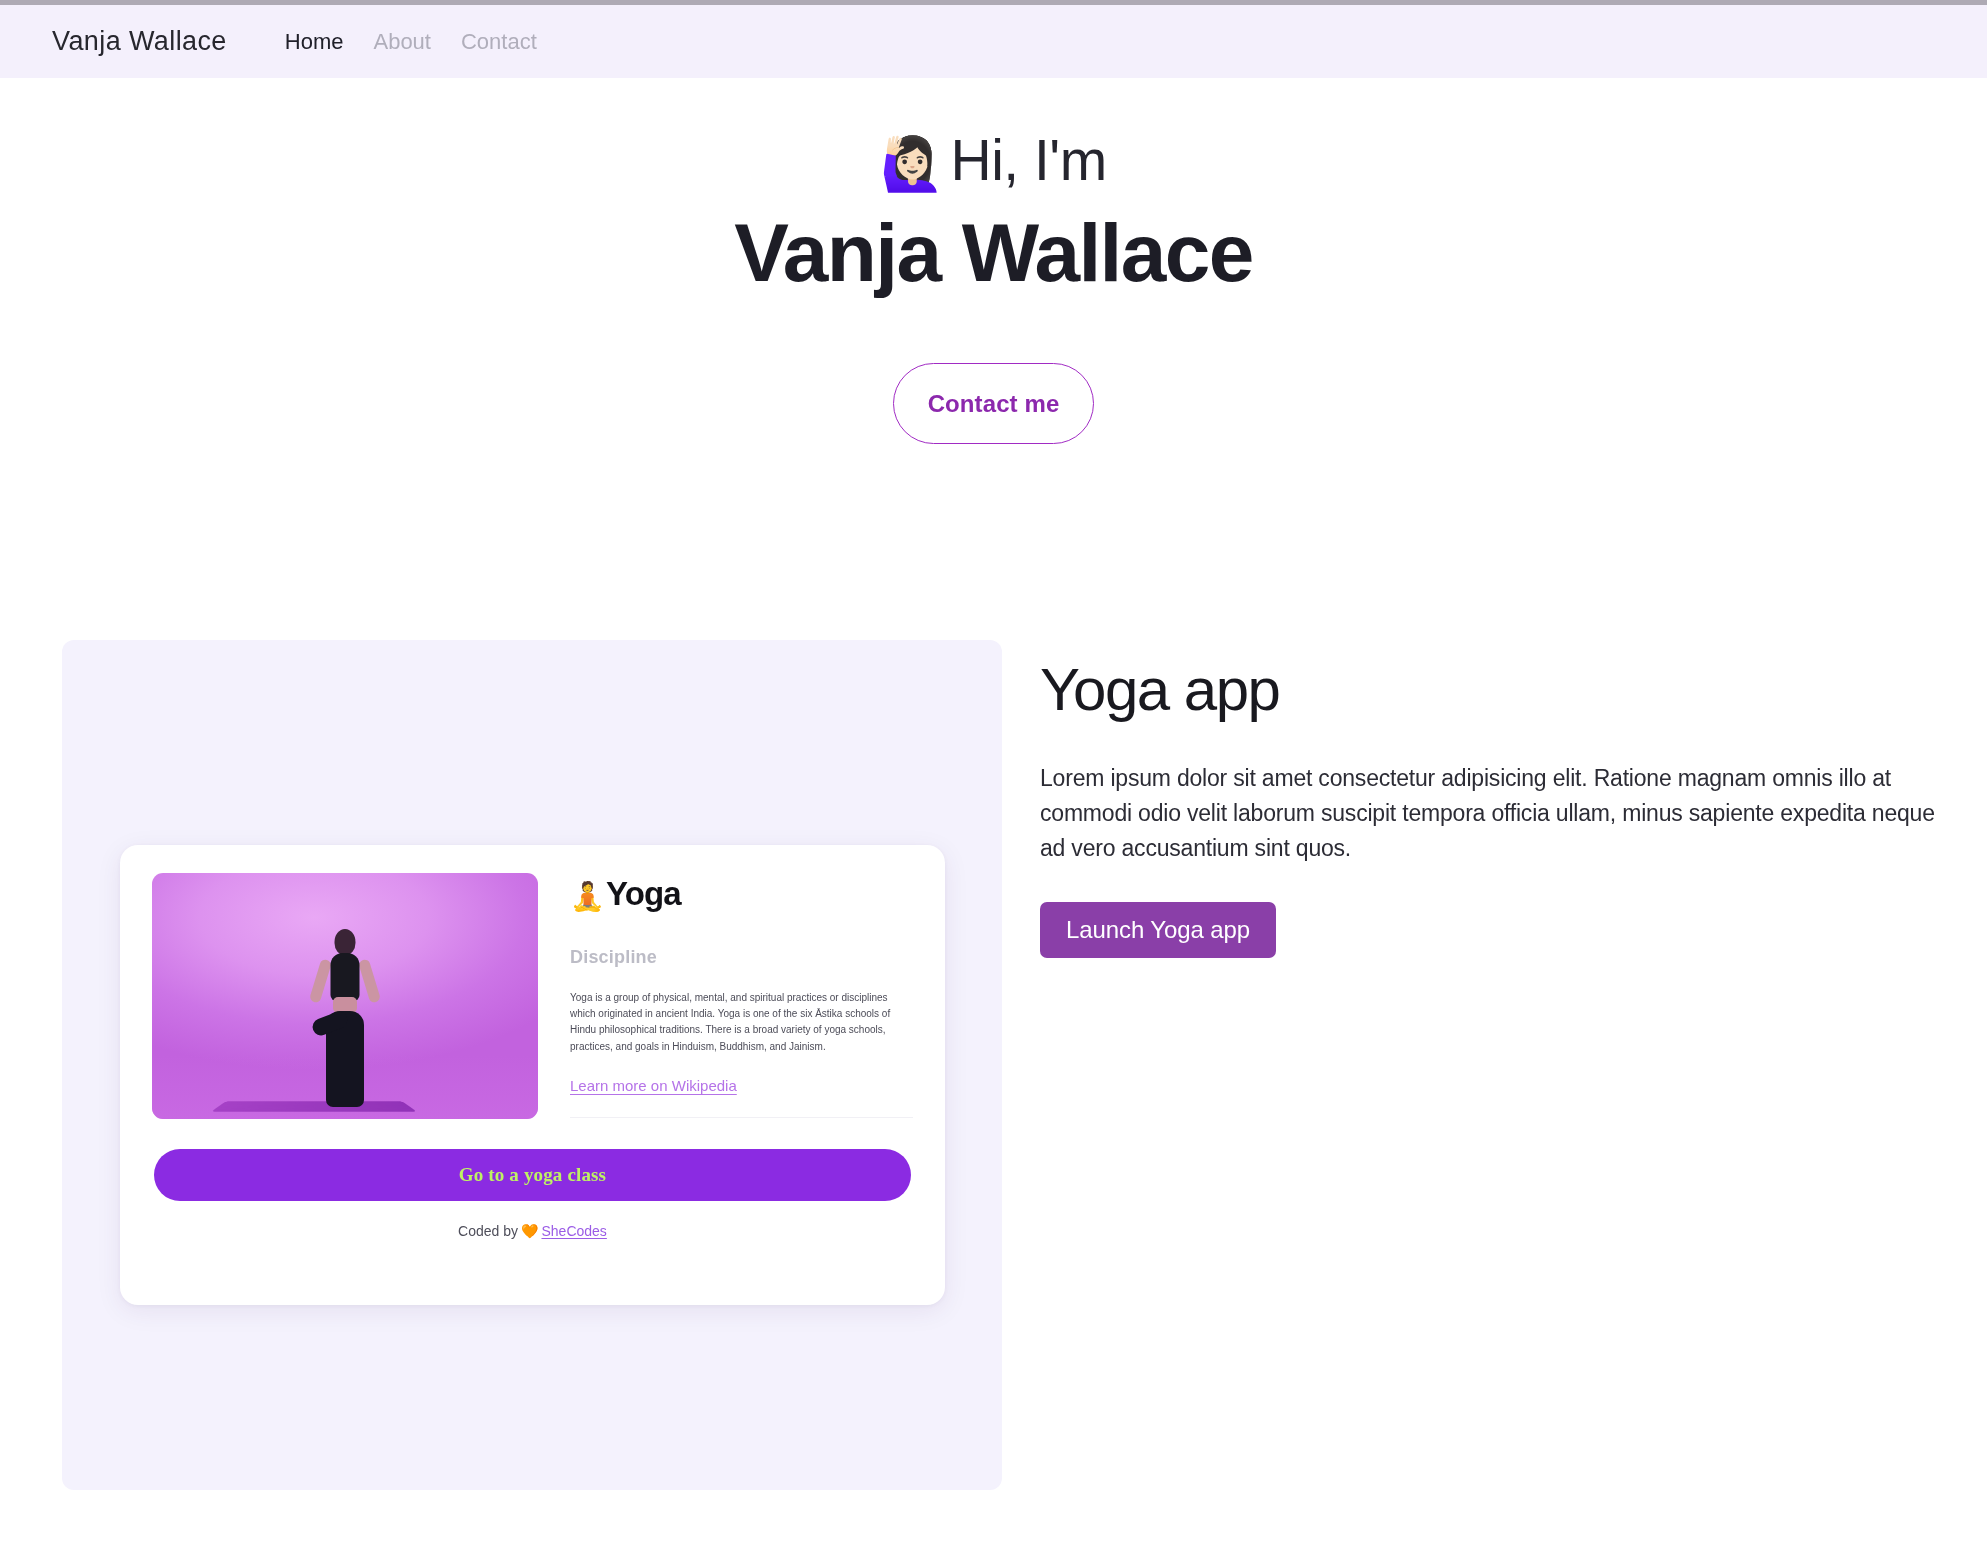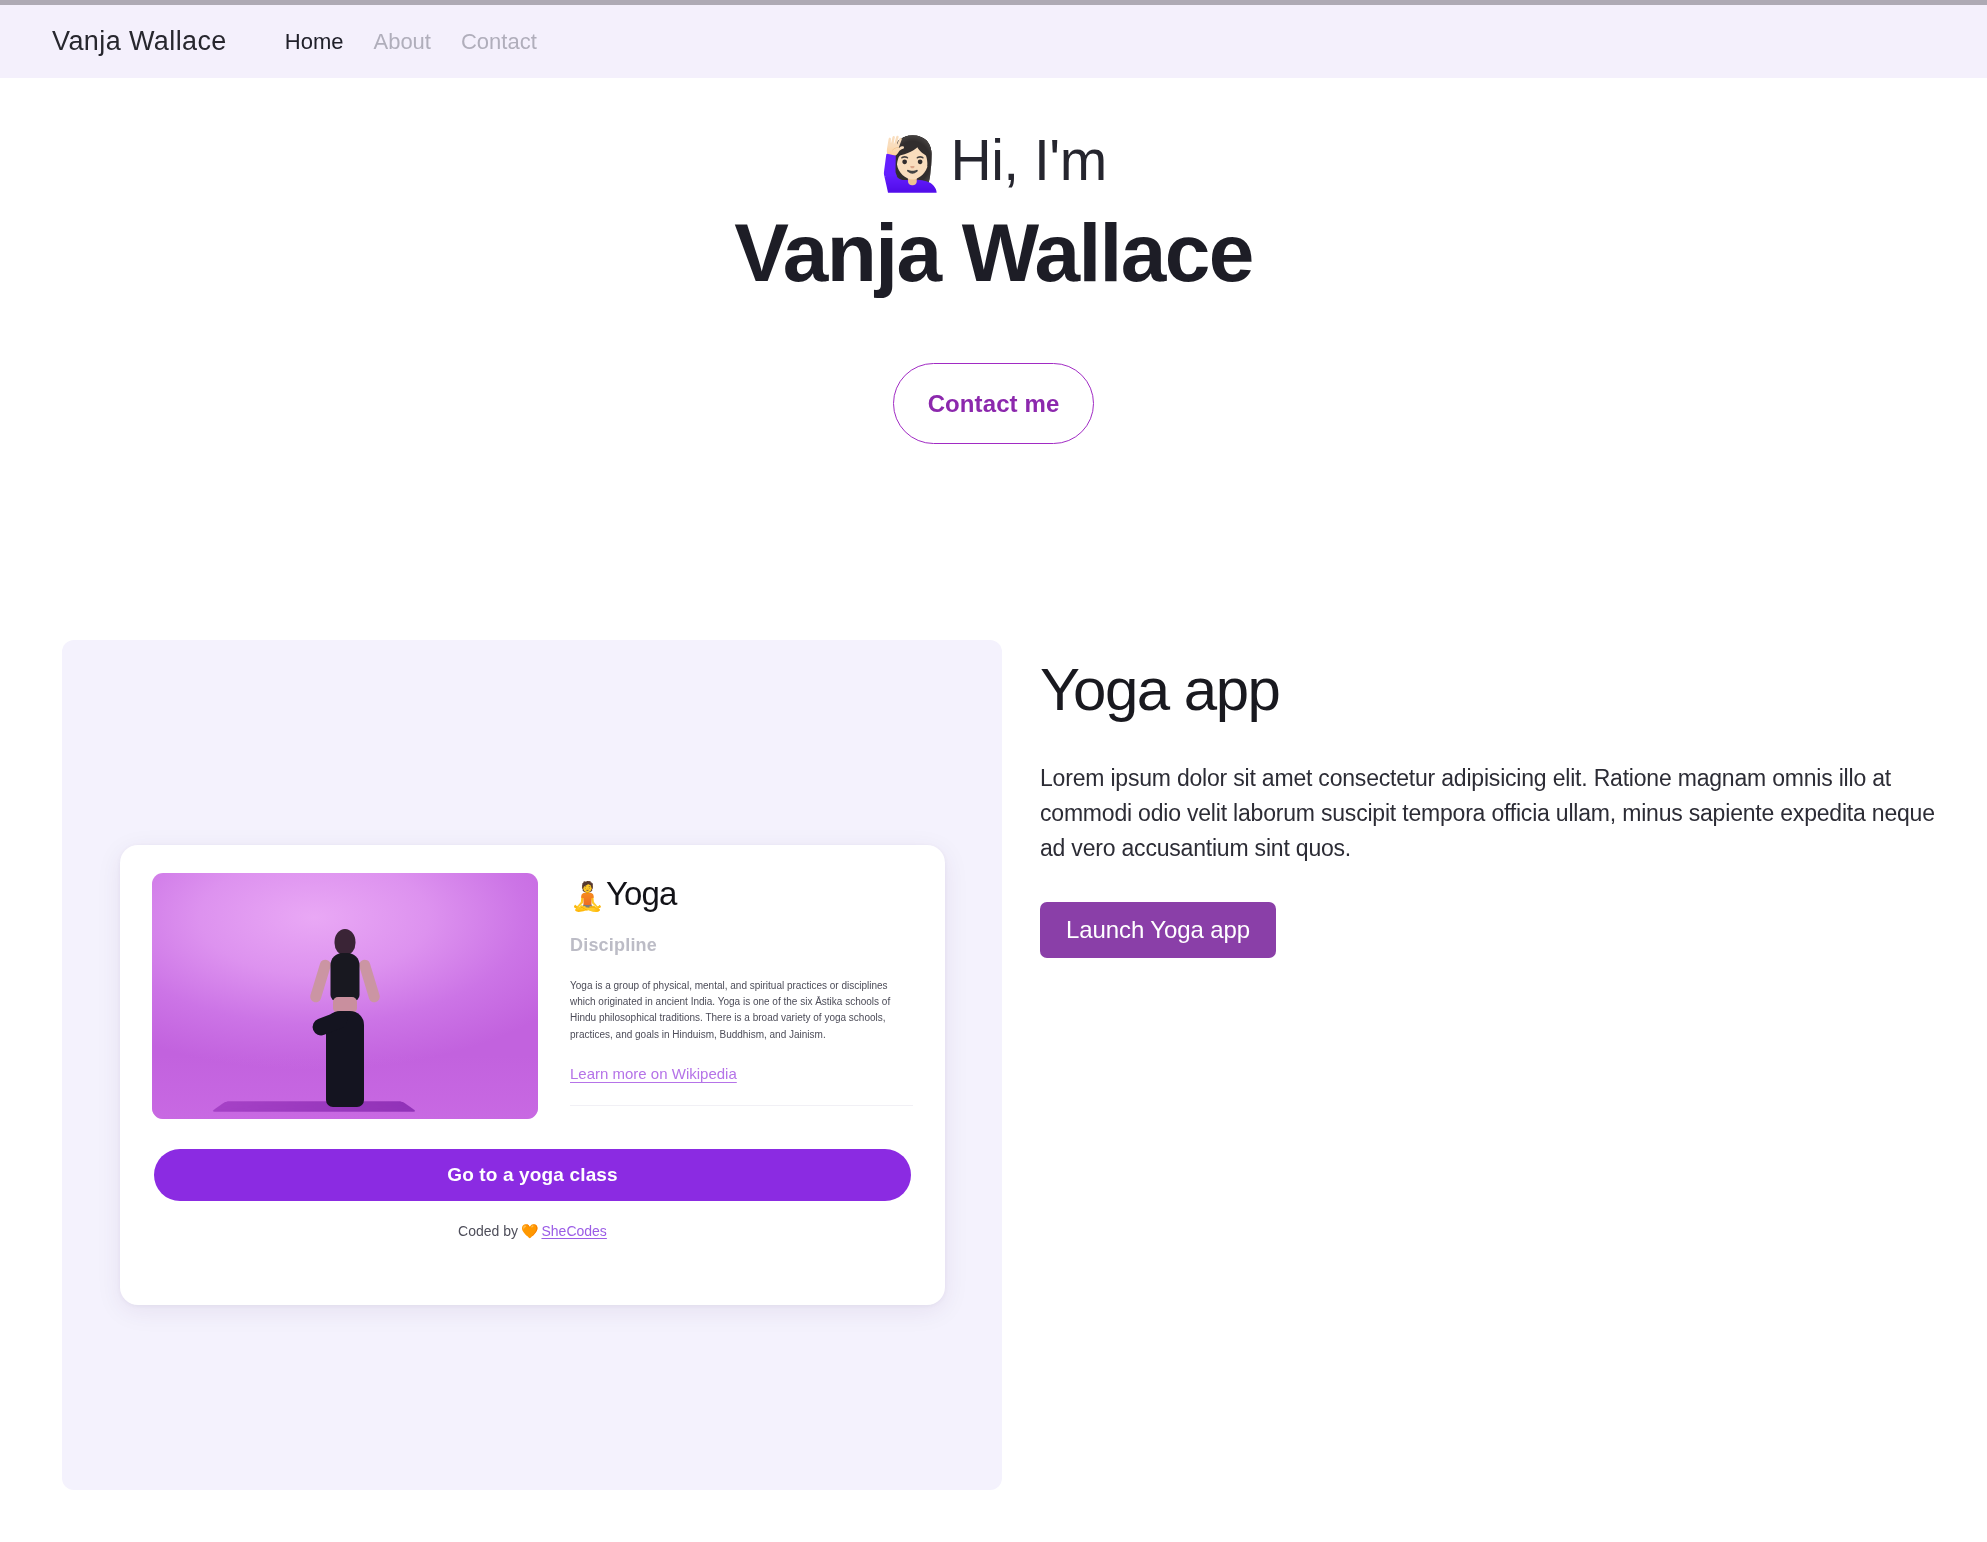--- a/index.html
+++ b/index.html
@@ -273,24 +273,24 @@
     background: #cb95a3;
     border-radius: 7px;
   }
   .app-photo .fig-arm-l { left: 7px;  transform: rotate(17deg); }
   .app-photo .fig-arm-r { right: 7px; transform: rotate(-17deg); }
 
   .app-text { flex: 1; padding-top: 2px; }
 
   .app-title {
     font-size: 33px;
-    font-weight: 400;
+    font-weight: 700;
     color: #121217;
     letter-spacing: -0.9px;
-    margin-bottom: 22px;
+    margin-bottom: 34px;
     white-space: nowrap;
   }
 
   .app-title .yoga-emoji {
     font-size: 28px;
     margin-right: 2px;
     vertical-align: -1px;
   }
 
   .app-subtitle {
@@ -327,22 +327,22 @@
 
   .app-cta-wrap { padding: 30px 34px 0 34px; }
 
   .app-cta {
     display: block;
     width: 100%;
     height: 52px;
     border: none;
     border-radius: 26px;
     background: #8b2be2;
-    color: #ffffff;
-    font-family: Liberation Sans, sans-serif;
+    color: #bef264;
+    font-family: Liberation Serif, serif;
     font-size: 19px;
     font-weight: 700;
     letter-spacing: 0.15px;
     cursor: pointer;
   }
 
   .app-footer {
     margin-top: 22px;
     text-align: center;
     font-size: 14px;

